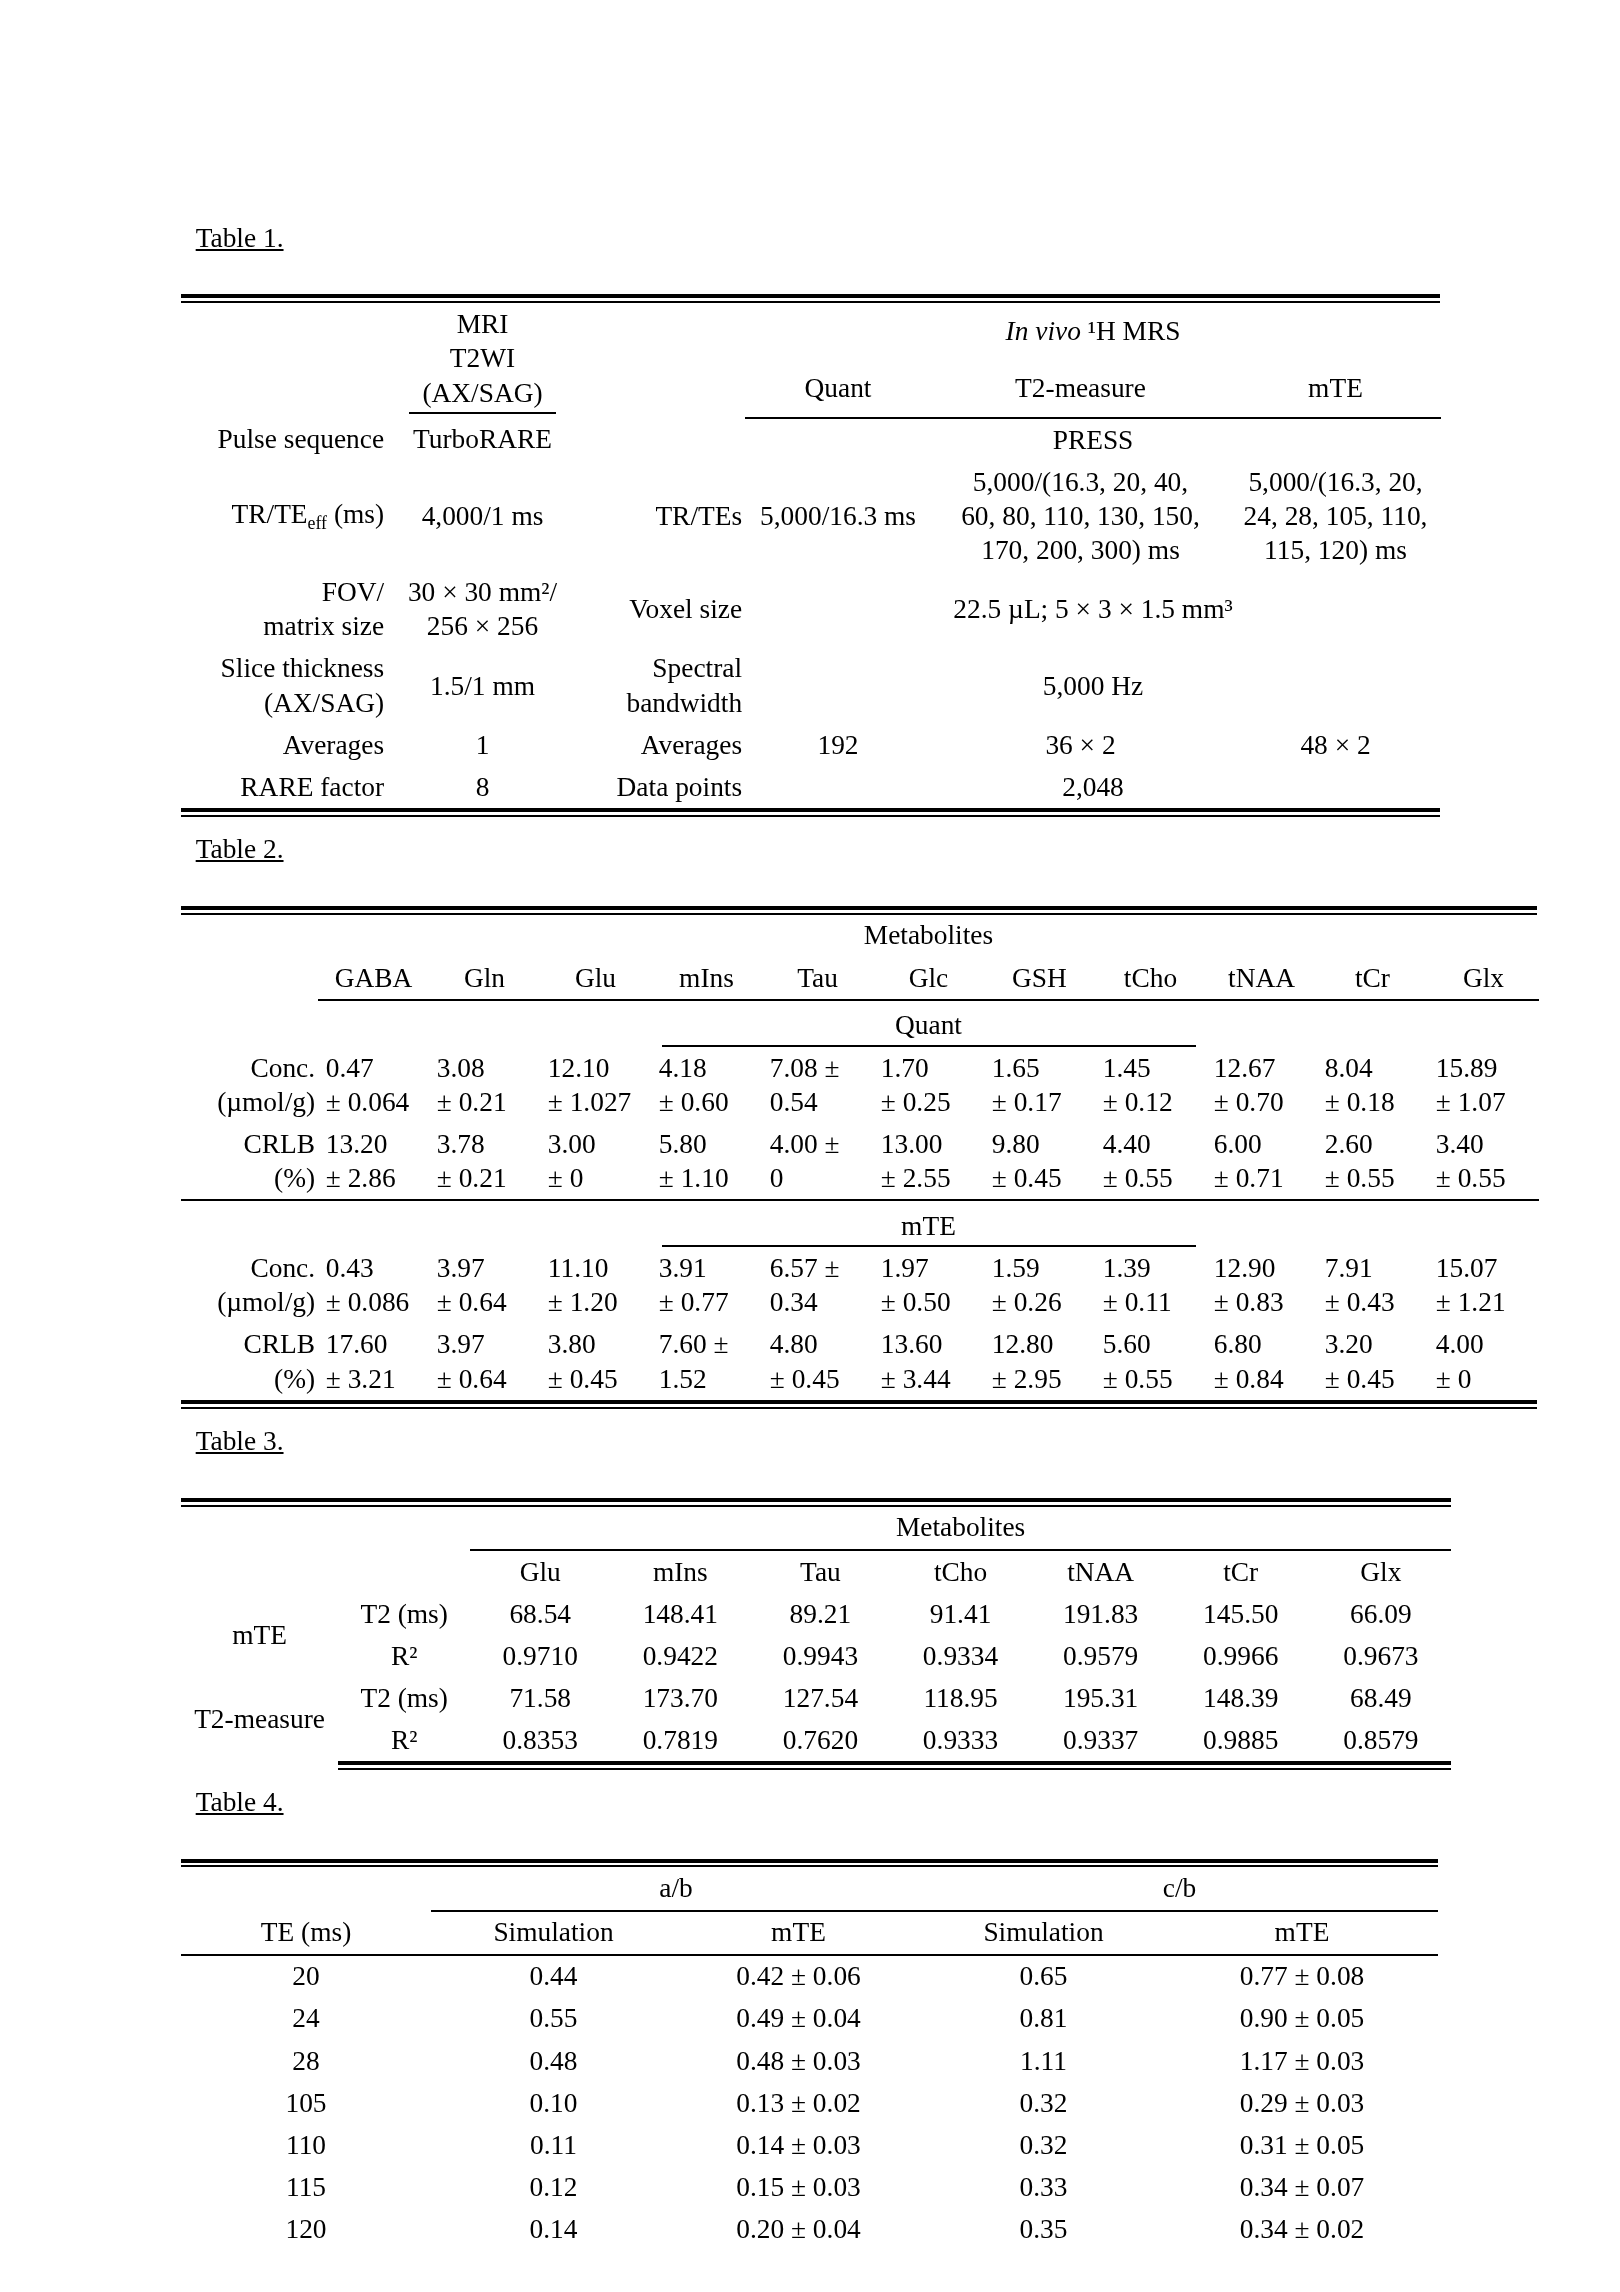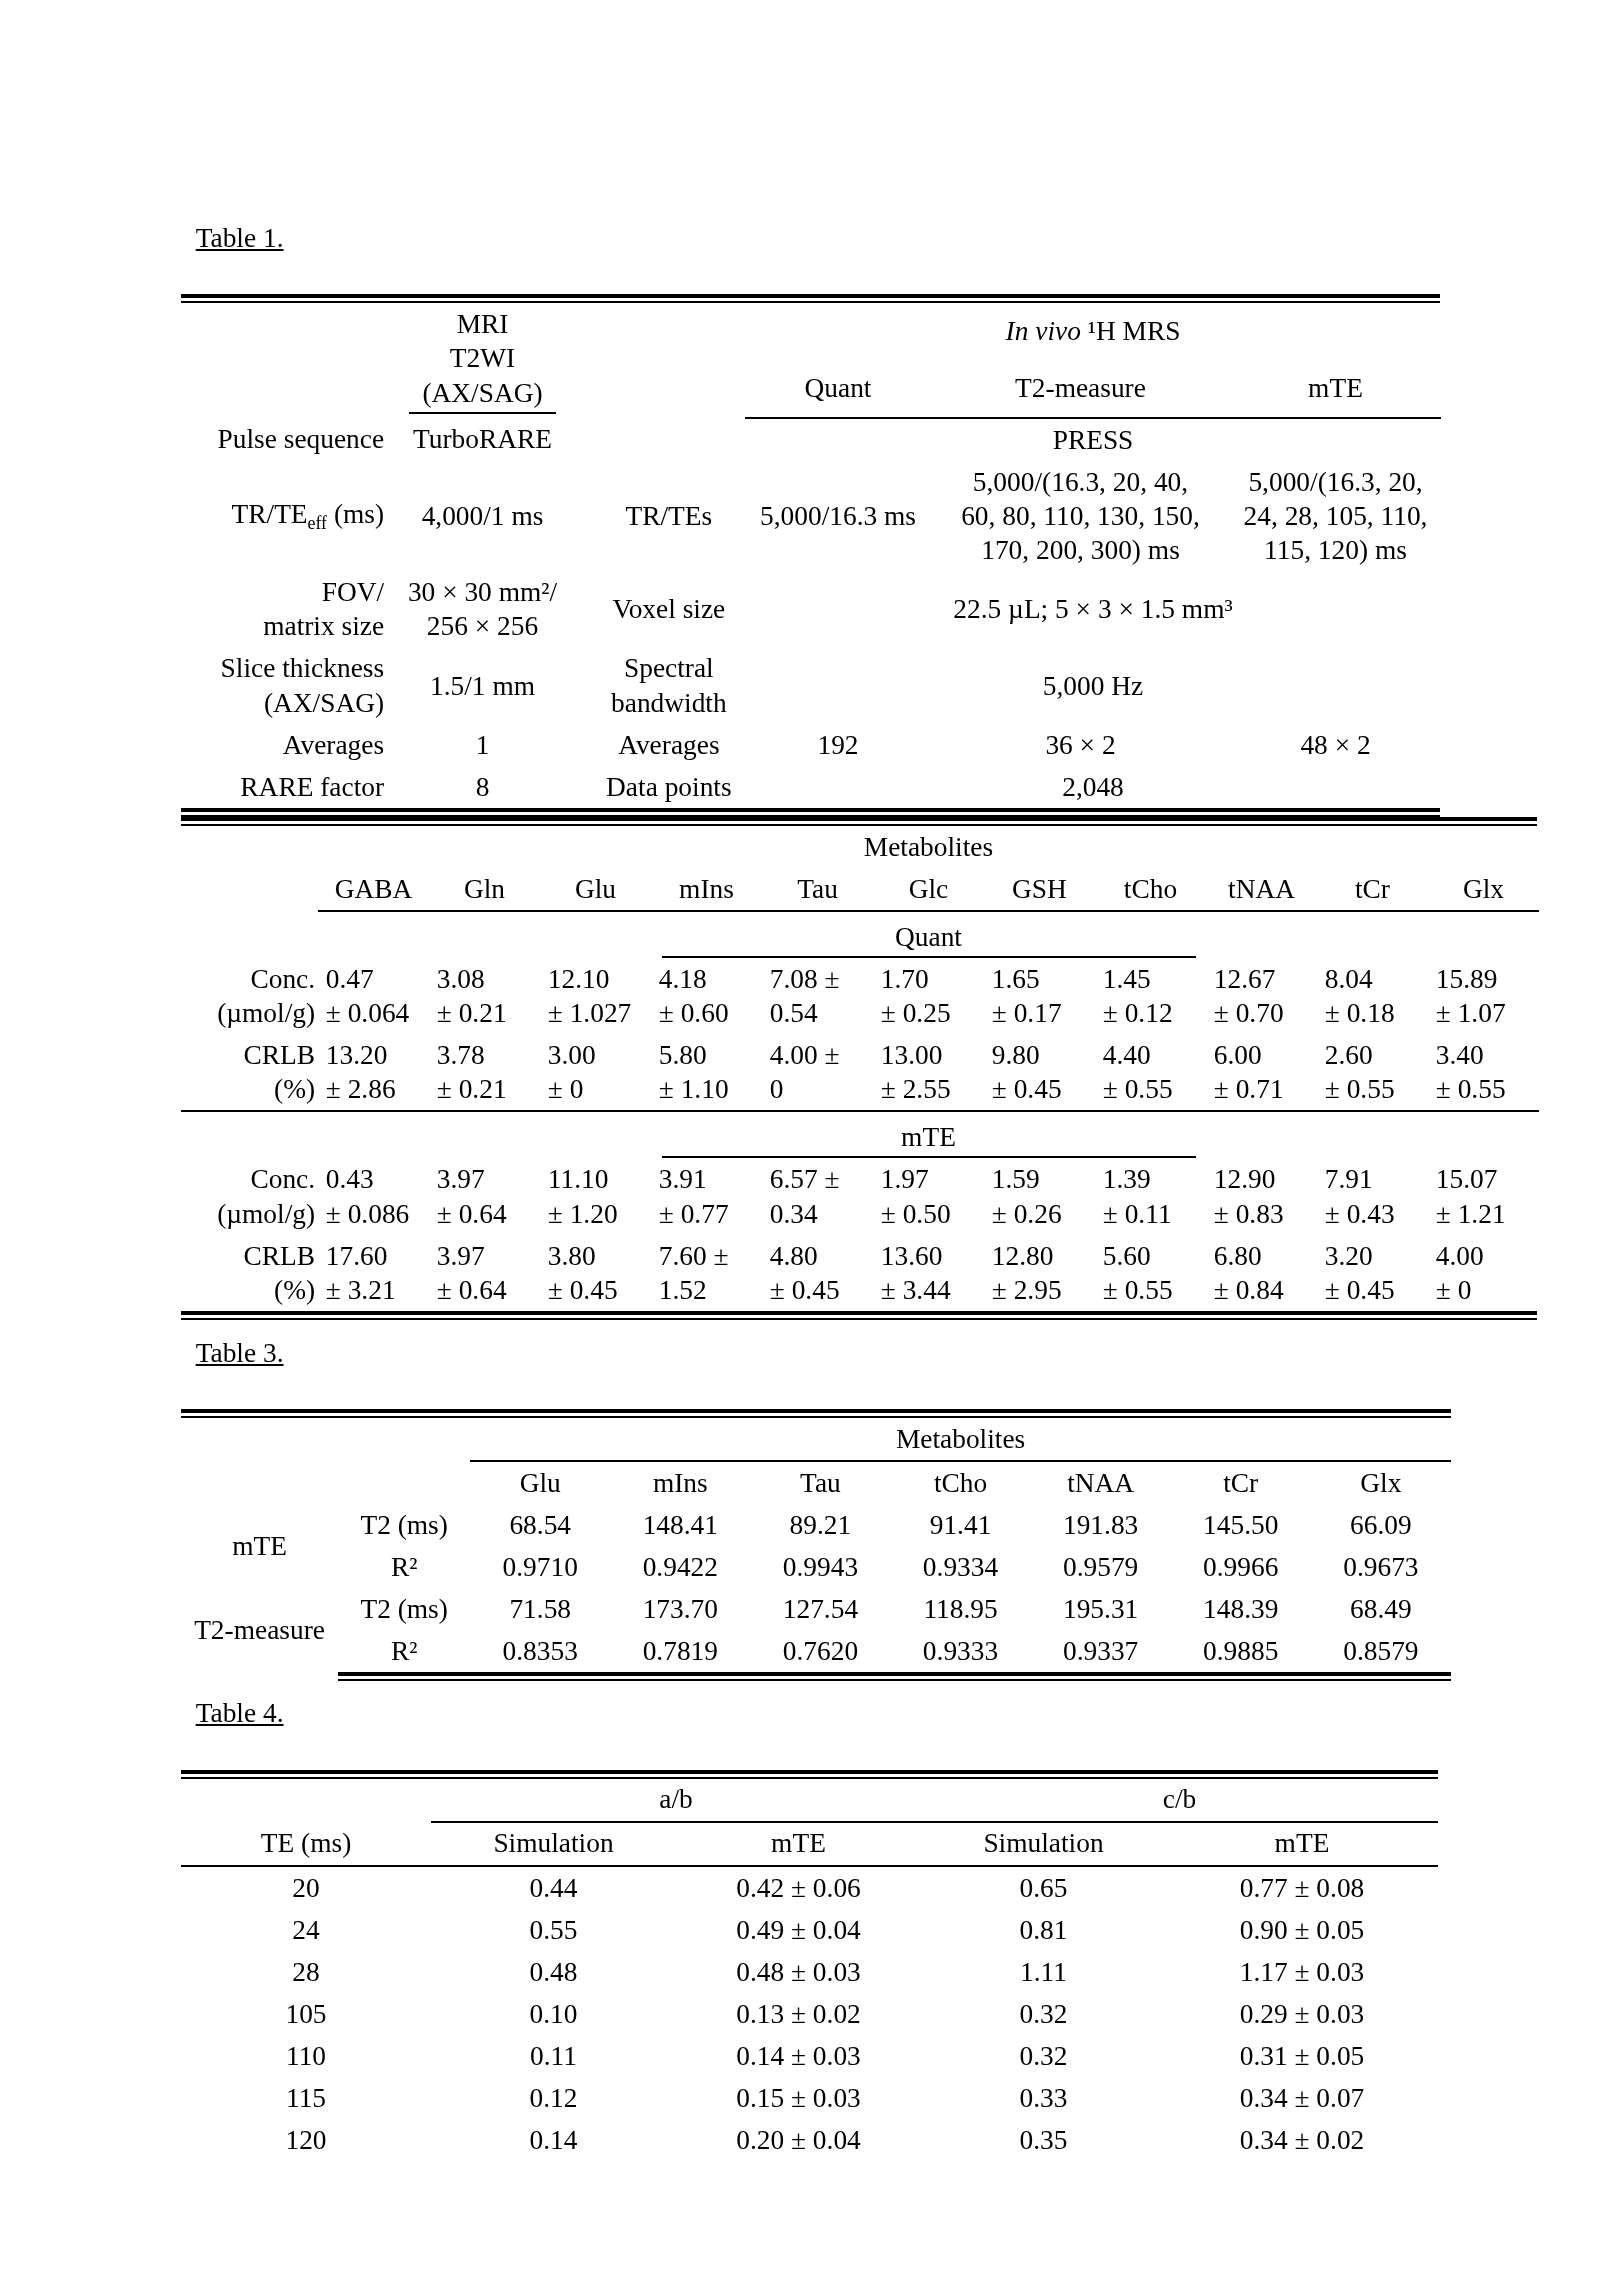--- a/index.html
+++ b/index.html
@@ -12,21 +12,21 @@
   .page { padding: 221px 0 0 181px; }
   .tbl-title { margin: 15.7px 0 39px 14.7px; text-decoration: underline; }
   .tbl-title.first { margin-top: 0; }
   .tblwrap { margin: 0; }
   table { border-collapse: collapse; table-layout: fixed; }
   .t1 { width: 1259px; } .t2 { width: 1356px; } .t3 { width: 1270px; } .t4 { width: 1257px; }
   td { padding: 3.9px 2.9px; vertical-align: middle; }
   .c { text-align: center; }
   .pre { white-space: pre-line; }
   .lbl { text-align: right; padding-left: 14.7px; white-space: pre-line; }
-  .t1 .mid { text-align: center; padding-left: 17.6px; white-space: pre-line; }
+  .t1 .mid { text-align: right; padding-left: 17.6px; white-space: pre-line; }
   .t2 td.v { text-align: left; padding-left: 7.8px; padding-right: 0; }
   .bb { border-bottom: 2.9px solid #000; }
   .dbl { height: 2.9px; border-top: 4.9px solid #000; border-bottom: 2.9px solid #000; }
   .axsag { display: inline-block; padding: 0 13.7px 2px; border-bottom: 2.9px solid #000; }
   .mri-head { vertical-align: bottom; }
   .invivo { vertical-align: middle; }
   .midrule { width: 534px; margin: 2px auto 0; border-bottom: 2.9px solid #000; }
   .sect td { padding-top: 7.8px; padding-bottom: 0; }
   .t3b { margin-left: 157px; }
   sub { font-size: 0.65em; }
@@ -112,20 +112,21 @@
           <td class="lbl">RARE factor</td>
           <td class="c">8</td>
           <td class="mid">Data points</td>
           <td colspan="3" class="c">2,048</td>
         </tr>
       </tbody>
     </table>
     <div class="dbl"></div>
   </section>
 
+  <p class="tbl-title">Table 2.</p>
   <section class="tblwrap" style="width:1356px">
     <div class="dbl"></div>
     <table class="t2">
       <colgroup>
         <col style="width:137px">
         <col style="width:111px">
           <col style="width:111px">
           <col style="width:111px">
           <col style="width:111px">
         <col style="width:111px">

